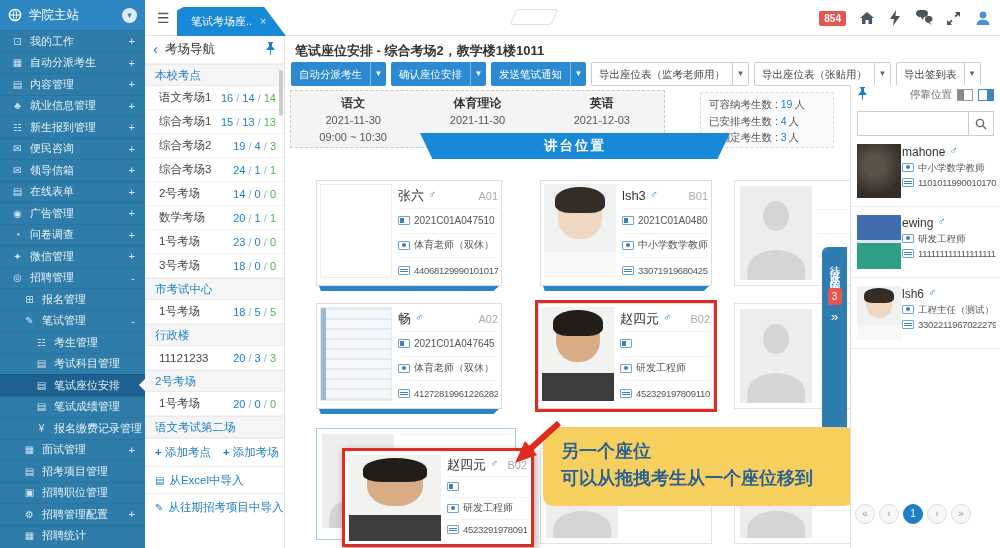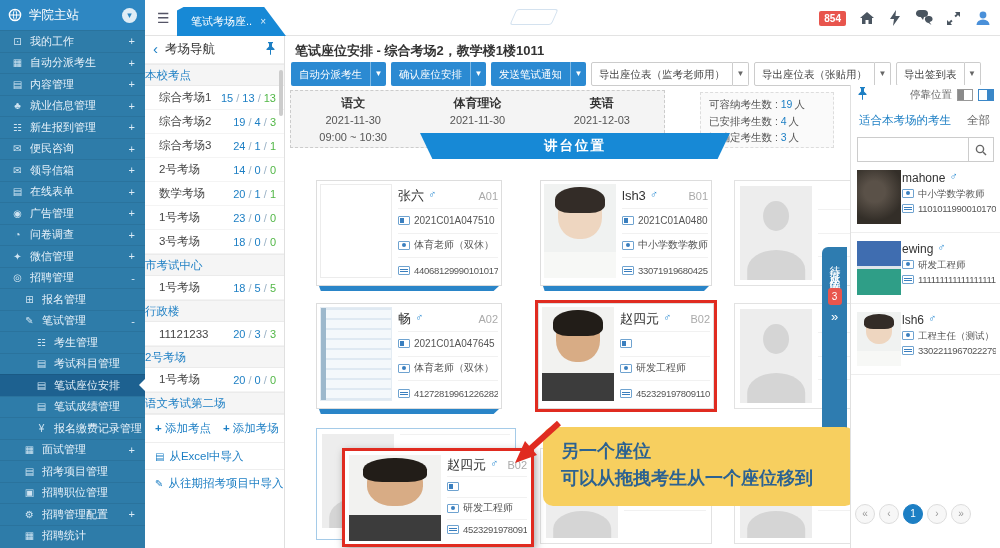--- a/index.html
+++ b/index.html
@@ -33,21 +33,21 @@
   .badge854 { background:#e8554d; color:#fff; font-size:10px; font-weight:bold; padding:2px 5px; border-radius:2px; }
   .tico svg { display:block; }
 
   
   .navpanel { position:absolute; left:145px; top:36px; width:140px; height:512px; background:#fff; border-right:1px solid #e0e0e0; z-index:30; }
   .nav-head { height:28px; display:flex; align-items:center; border-bottom:1px solid #f0f0f0; }
   .nav-back { color:#1d7fc4; font-size:15px; margin:0 7px 2px 8px; cursor:pointer; }
   .nav-title { flex:1; font-size:12.5px; color:#333; }
   .nav-pin { margin-right:8px; cursor:pointer; }
   .nav-sec { height:22px; background:#f5f5f5; color:#1d7fc4; font-size:11.5px; display:flex; align-items:center;
-    padding-left:0; border-top:1px solid #ebebeb; border-bottom:1px solid #ebebeb; }
+    padding-left:10px; border-top:1px solid #ebebeb; border-bottom:1px solid #ebebeb; }
   .nav-item { height:24px; display:flex; align-items:center; padding:0 8px 0 14px; border-bottom:1px solid #f4f4f4; cursor:pointer; }
   .nav-item .nm { flex:1; font-size:11.5px; color:#444; }
   .nav-item .cnt { font-size:11px; }
   .cnt .c1,.cnt .c2 { color:#1d7fc4; }
   .cnt .c3 { color:#52b747; }
   .cnt .c2::before,.cnt .c3::before { content:" / "; color:#9ab2c6; }
   .nav-add { height:28px; display:flex; align-items:center; border-top:1px solid #eee; padding-left:10px; gap:12px; }
   .nav-link { color:#1d7fc4; font-size:11.5px; cursor:pointer; white-space:nowrap; }
   .nav-import { height:27px; display:flex; align-items:center; border-top:1px solid #eee; padding-left:10px; gap:5px; }
   .nav-import .mi { color:#1d7fc4; font-size:10px; }
@@ -321,20 +321,24 @@
 <div class="navpanel">
   <div class="nav-head">
     <span class="nav-back">‹</span>
     <span class="nav-title">考场导航</span>
     <span class="nav-pin"><svg width="11" height="13" viewBox="0 0 11 13">
           <path d="M3 0 h5 v1 l-1 .5 v3 l2.5 2.5 v1 H6 v4.5 L5.5 13 5 12.5 V8 H1.5 V7 L4 4.5 v-3 L3 1 Z" fill="#1d7fc4"></path>
         </svg></span>
   </div>
   <div class="nav-sec">本校考点</div>
   <div class="nav-item">
+      <span class="nm">语文考场1</span>
+      <span class="cnt"><span class="c1">16</span><span class="c2">14</span><span class="c3">14</span></span>
+    </div>
+  <div class="nav-item">
       <span class="nm">综合考场1</span>
       <span class="cnt"><span class="c1">15</span><span class="c2">13</span><span class="c3">13</span></span>
     </div>
   <div class="nav-item">
       <span class="nm">综合考场2</span>
       <span class="cnt"><span class="c1">19</span><span class="c2">4</span><span class="c3">3</span></span>
     </div>
   <div class="nav-item">
       <span class="nm">综合考场3</span>
       <span class="cnt"><span class="c1">24</span><span class="c2">1</span><span class="c3">1</span></span>
@@ -621,24 +625,20 @@
 
 <div class="dock">
   <div class="dock-top">
     <span><svg width="11" height="13" viewBox="0 0 11 13">
           <path d="M3 0 h5 v1 l-1 .5 v3 l2.5 2.5 v1 H6 v4.5 L5.5 13 5 12.5 V8 H1.5 V7 L4 4.5 v-3 L3 1 Z" fill="#1d7fc4"></path>
         </svg></span>
     <span class="dock-label">停靠位置</span>
     <span class="dock-ic"></span>
     <span class="dock-ic right"></span>
   </div>
-  <div class="dock-tabs">
-    <span class="dtab-fit">适合本考场的考生</span>
-    <span class="dtab-all">全部</span>
-  </div>
   <div class="dock-search">
     <input style="">
     <span class="sbtn">
         <svg width="12" height="12" viewBox="0 0 12 12">
           <circle cx="5" cy="5" r="3.6" fill="none" stroke="#666" stroke-width="1.4"></circle>
           <line x1="8" y1="8" x2="11" y2="11" stroke="#666" stroke-width="1.4"></line>
         </svg>
       </span>
   </div>
   <div class="cand">

